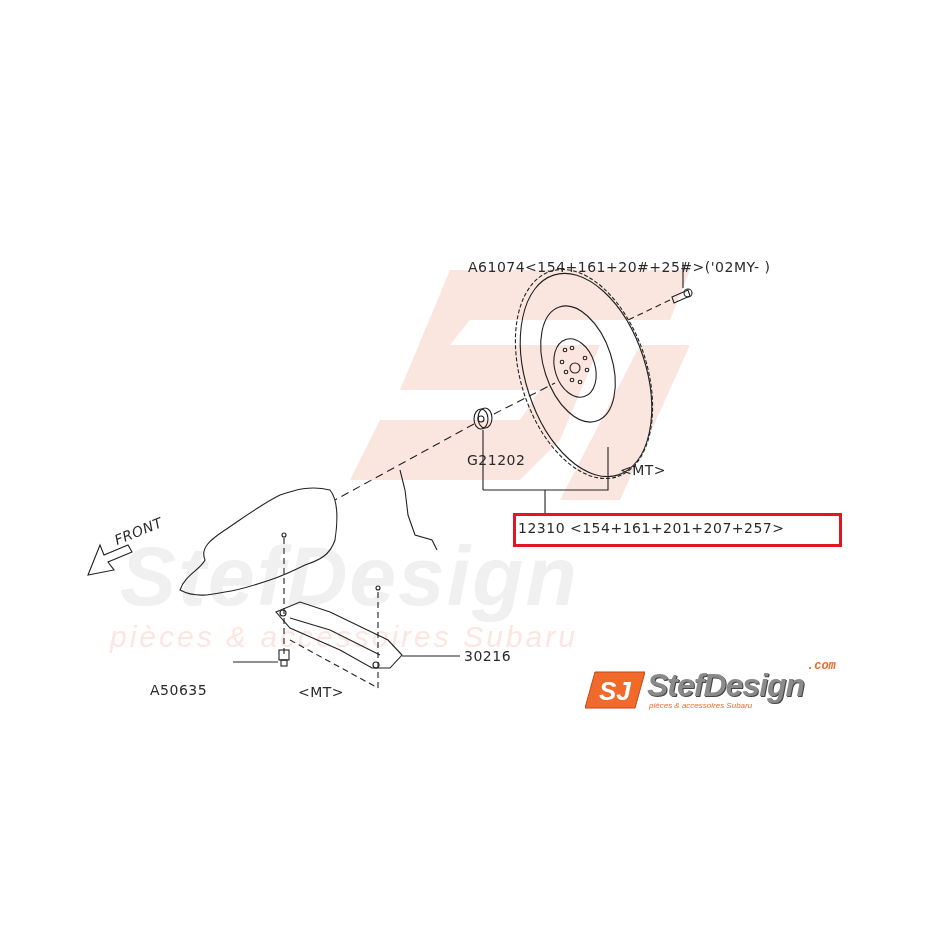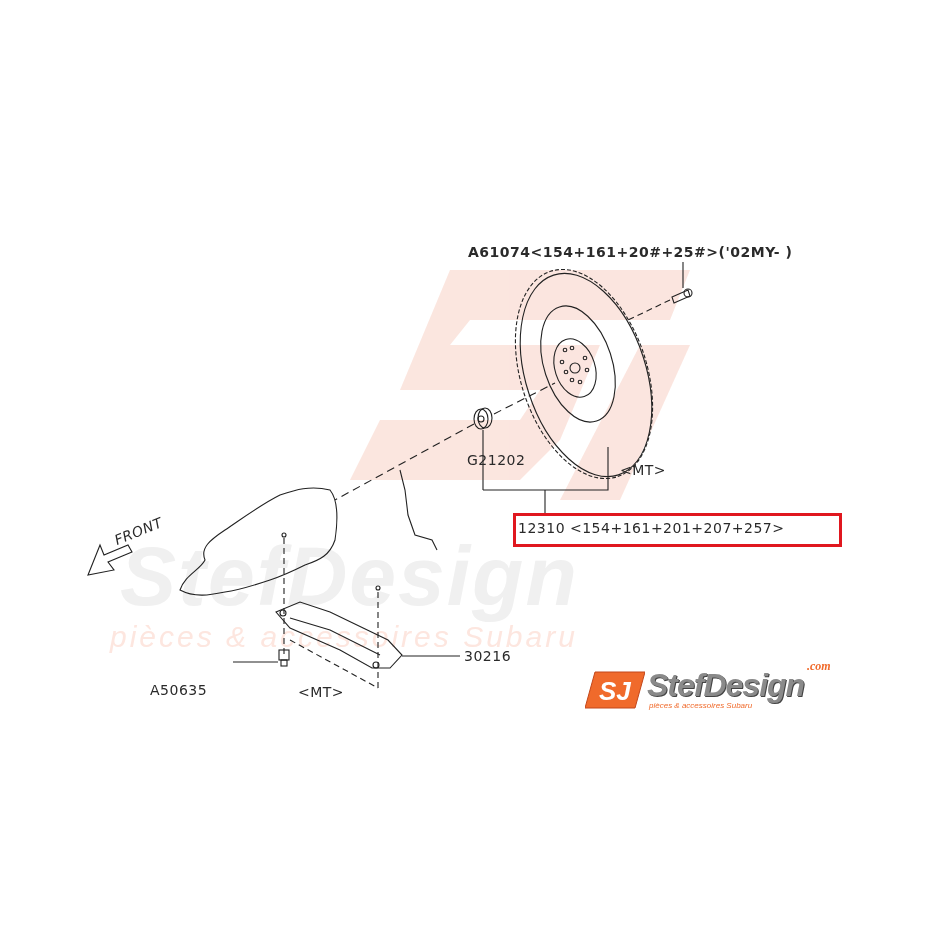--- a/index.html
+++ b/index.html
@@ -87,31 +87,31 @@
     <rect x="279" y="650" width="10" height="10"></rect>
     <rect x="281" y="660" width="6" height="6"></rect>
   </g>
   <line x1="233" y1="662" x2="278" y2="662"></line>
 
   <g>
     <path d="M88 575 L100 545 L104 555 L128 545 L132 552 L108 562 L114 570 Z"></path>
   </g>
 </svg>
 
-<div class="lbl" style="left:468px; top:244px;font-weight:bold;">A61074&lt;154+161+20#+25#&gt;('02MY- )</div>
+<div class="lbl" style="left:468px; top:259px;">A61074&lt;154+161+20#+25#&gt;('02MY- )</div>
 <div class="lbl" style="left:447px; top:452px;margin-left:20px;">G21202</div>
 <div class="lbl" style="left:620px; top:462px;">&lt;MT&gt;</div>
 <div class="highlight-box" style="left:513px; top:513px; width:329px; height:34px;"></div>
 <div class="lbl" style="left:518px; top:520px;text-align:right;">12310 &lt;154+161+201+207+257&gt;</div>
 <div class="lbl" style="left:150px; top:682px;">A50635</div>
 <div class="lbl" style="left:464px; top:648px;">30216</div>
 <div class="lbl" style="left:298px; top:684px;">&lt;MT&gt;</div>
 <div class="lbl" style="left:118px; top:532px; transform:rotate(-22deg); transform-origin:left bottom; font-style:italic;">FRONT</div>
 
 <div class="logo">
   <svg width="60" height="40" style="position:absolute; left:0; top:5px;">
     <path d="M10 2 L60 2 L50 38 L0 38 Z" fill="#f06a2b" stroke="#c2461a"></path>
     <text x="14" y="30" font-family="Liberation Sans, sans-serif" font-weight="bold" font-style="italic" font-size="26" fill="#ffffff">SJ</text>
   </svg>
   <div style="position:absolute; left:62px; top:2px; font-family:'Liberation Sans', sans-serif; font-style:italic; font-weight:bold; font-size:32px; color:#8a8a8a; letter-spacing:-1px; text-shadow:1px 1px 0 #444;">StefDesign</div>
-  <div style="position:absolute; left:222px; top:-6px; font-family:Liberation Serif, serif; font-style:italic; font-weight:bold; font-size:12px; color:#f06a2b;">.com</div>
+  <div style="position:absolute; left:222px; top:-6px; font-family:Liberation Mono, monospace; font-style:italic; font-weight:bold; font-size:12px; color:#f06a2b;">.com</div>
   <div style="position:absolute; left:64px; top:36px; font-family:'Liberation Sans', sans-serif; font-style:italic; font-size:8px; color:#f06a2b;">pièces &amp; accessoires Subaru</div>
 </div>
 
 </body></html>

